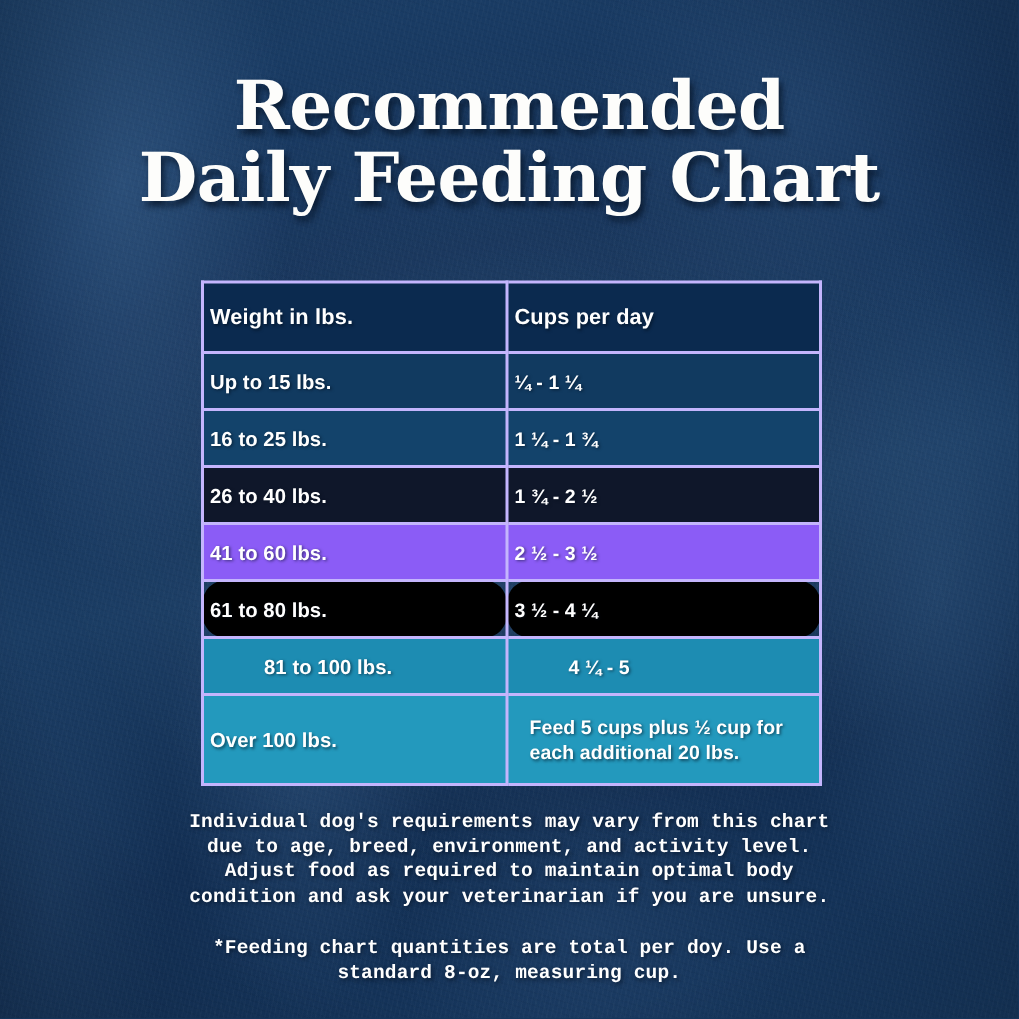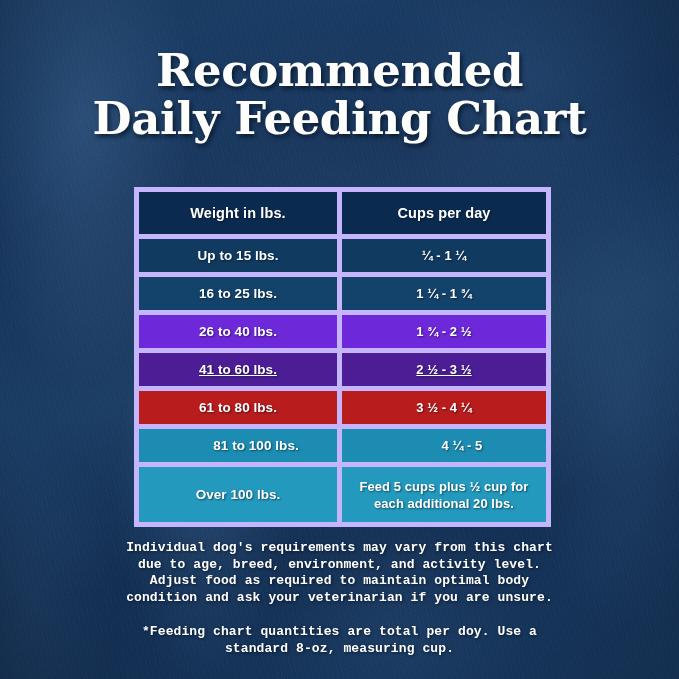--- a/index.html
+++ b/index.html
@@ -79,23 +79,23 @@
   
   .chart-table {
     position: absolute;
     left: 134px;
     top: 187px;
     width: 412px;
     border-collapse: collapse;
     table-layout: fixed;
   }
   .chart-table td, .chart-table th {
-    border: 5px solid #c4b5fd;
+    border: 2px solid #c4b5fd;
     color: #ffffff;
-    text-align: center;
+    text-align: left;
     vertical-align: middle;
     padding: 0 4px;
     font-weight: bold;
     text-shadow: 1px 1px 2px rgba(2,12,26,0.55);
   }
   col.c-weight { width: 203px; }
   col.c-cups   { width: 209px; }
 
   thead th {
     height: 47px;
@@ -106,23 +106,23 @@
 
   tbody td {
     height: 38px;
     font-size: 13.5px;
     letter-spacing: 0.05px;
   }
   tbody td.cups { font-size: 13px; }
 
   tr.r0 td { background: #113a60; }
   tr.r1 td { background: #13436b; }
-  tr.r2 td { background: #6d28d9; }
-  tr.r3 td { background: #4c1d95; text-decoration: underline; }
-  tr.r4 td { background: #b91c1c; }
+  tr.r2 td { background: #0f172a; }
+  tr.r3 td { background: #8b5cf6; }
+  tr.r4 td { background: #000000; border-radius: 15px; }
   tr.r5 td { background: #1d8cb2; padding-left: 40px; }
   tr.r6 td { background: #2399bd; height: 60px; }
 
   tr.r6 td.cups {
     font-size: 13px;
     line-height: 17px;
     padding: 0 14px;
   }
 
   

